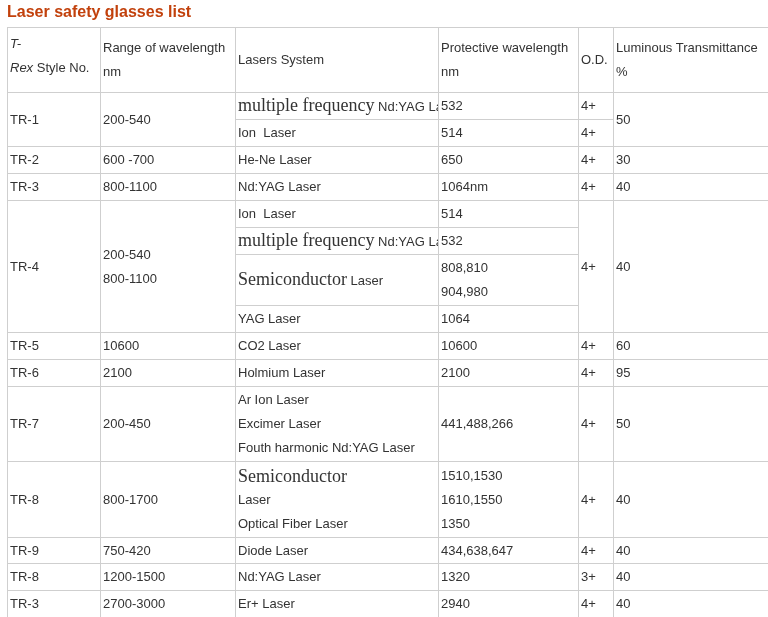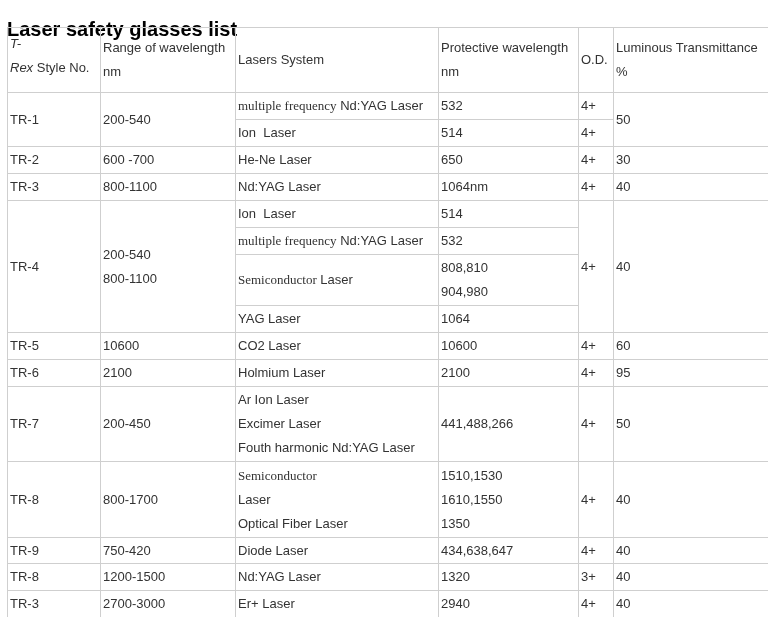--- a/index.html
+++ b/index.html
@@ -1,21 +1,21 @@
 <!DOCTYPE html>
 <html><head>
 <meta charset="utf-8">
 <style>
   html, body { margin: 0; padding: 0; background: #ffffff; }
   body { width: 768px; height: 617px; overflow: hidden; position: relative;
          font-family: "Liberation Sans", sans-serif; color: #333333; }
-  .title { position: absolute; left: 7px; top: 18px; font-size: 20px; font-weight: bold; color: #000000; margin: 0; }
+  .title { position: absolute; left: 7px; top: 3px; font-size: 16px; font-weight: bold; color: #c2410c; margin: 0; }
   table.laser { position: absolute; left: 7px; top: 27px; border-collapse: collapse; table-layout: fixed; width: 800px; font-size: 13px; }
   table.laser td { border: 1px solid #cfcfcf; padding: 0 2px; vertical-align: middle; line-height: 24px; color: #333333; white-space: nowrap; overflow: hidden; }
-  .serif { font-family: "Liberation Serif", serif; font-size: 13px; }
+  .serif { font-family: "Liberation Serif", serif; font-size: 18px; }
   .it { font-style: italic; }
   .hdr-line { display: block; }
   .multi span { display: block; }
 </style>
 </head>
 <body>
 
 <h3 class="title">Laser safety glasses list</h3>
 
 <table class="laser">

